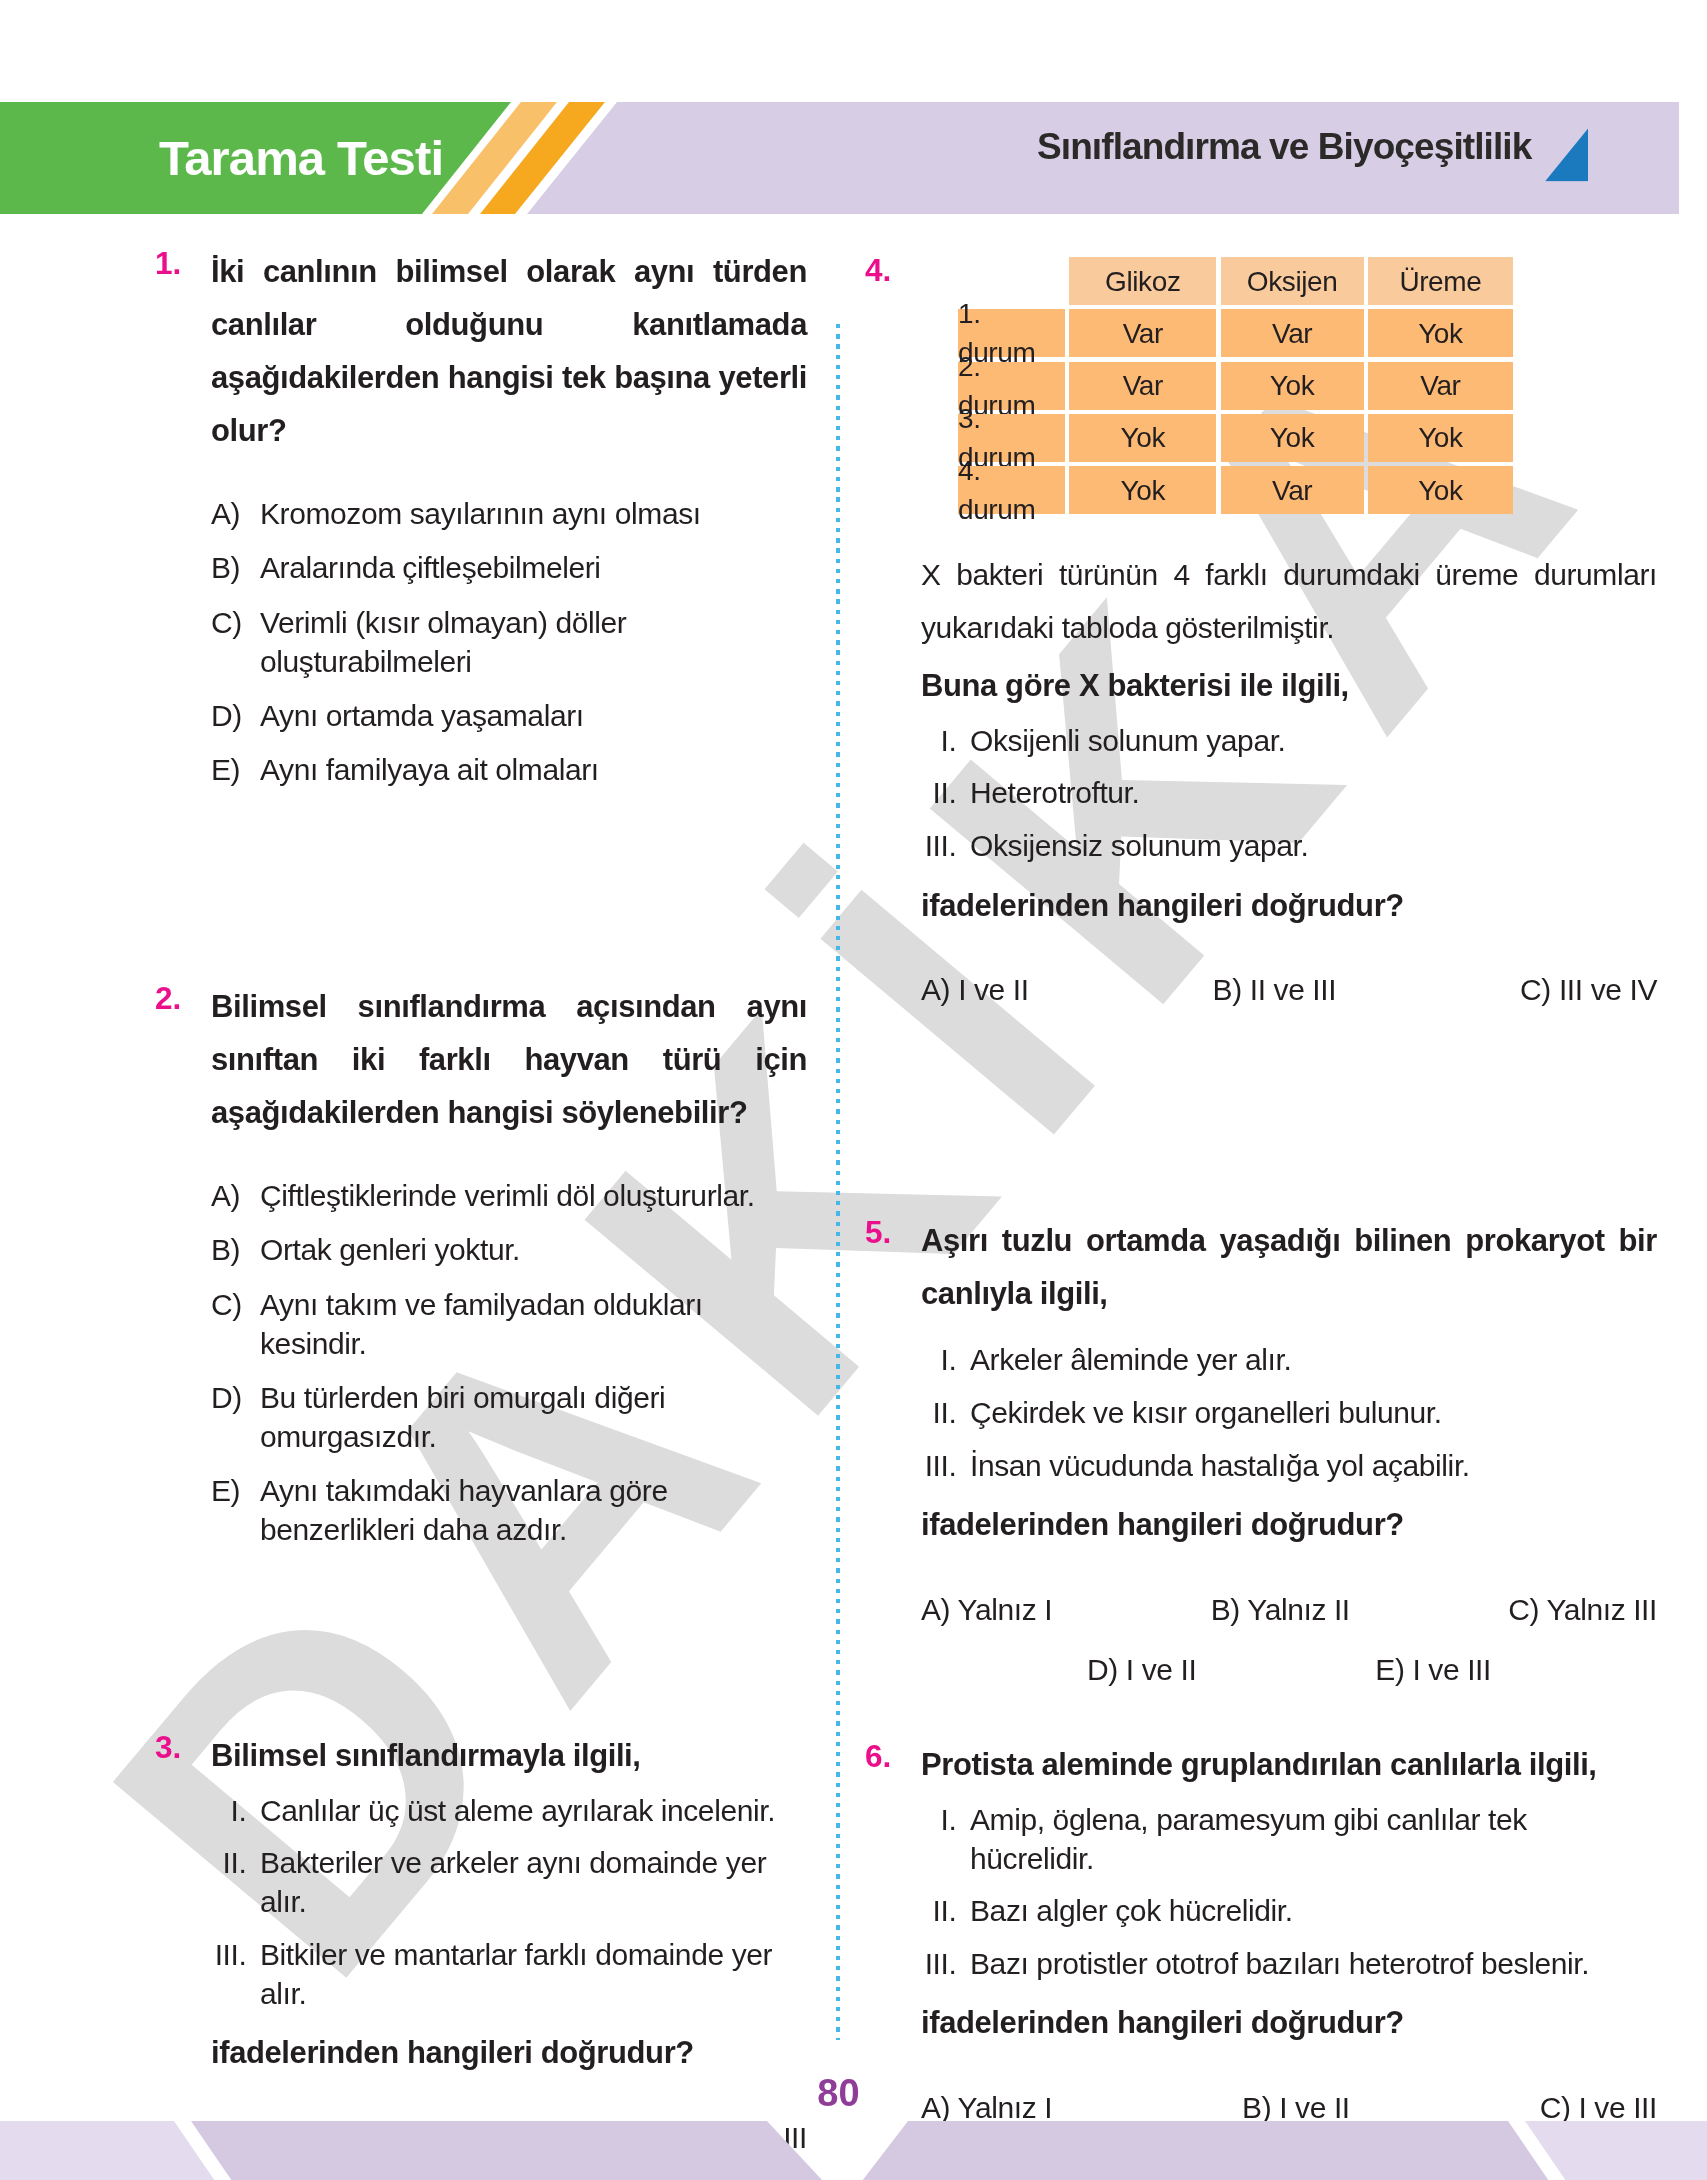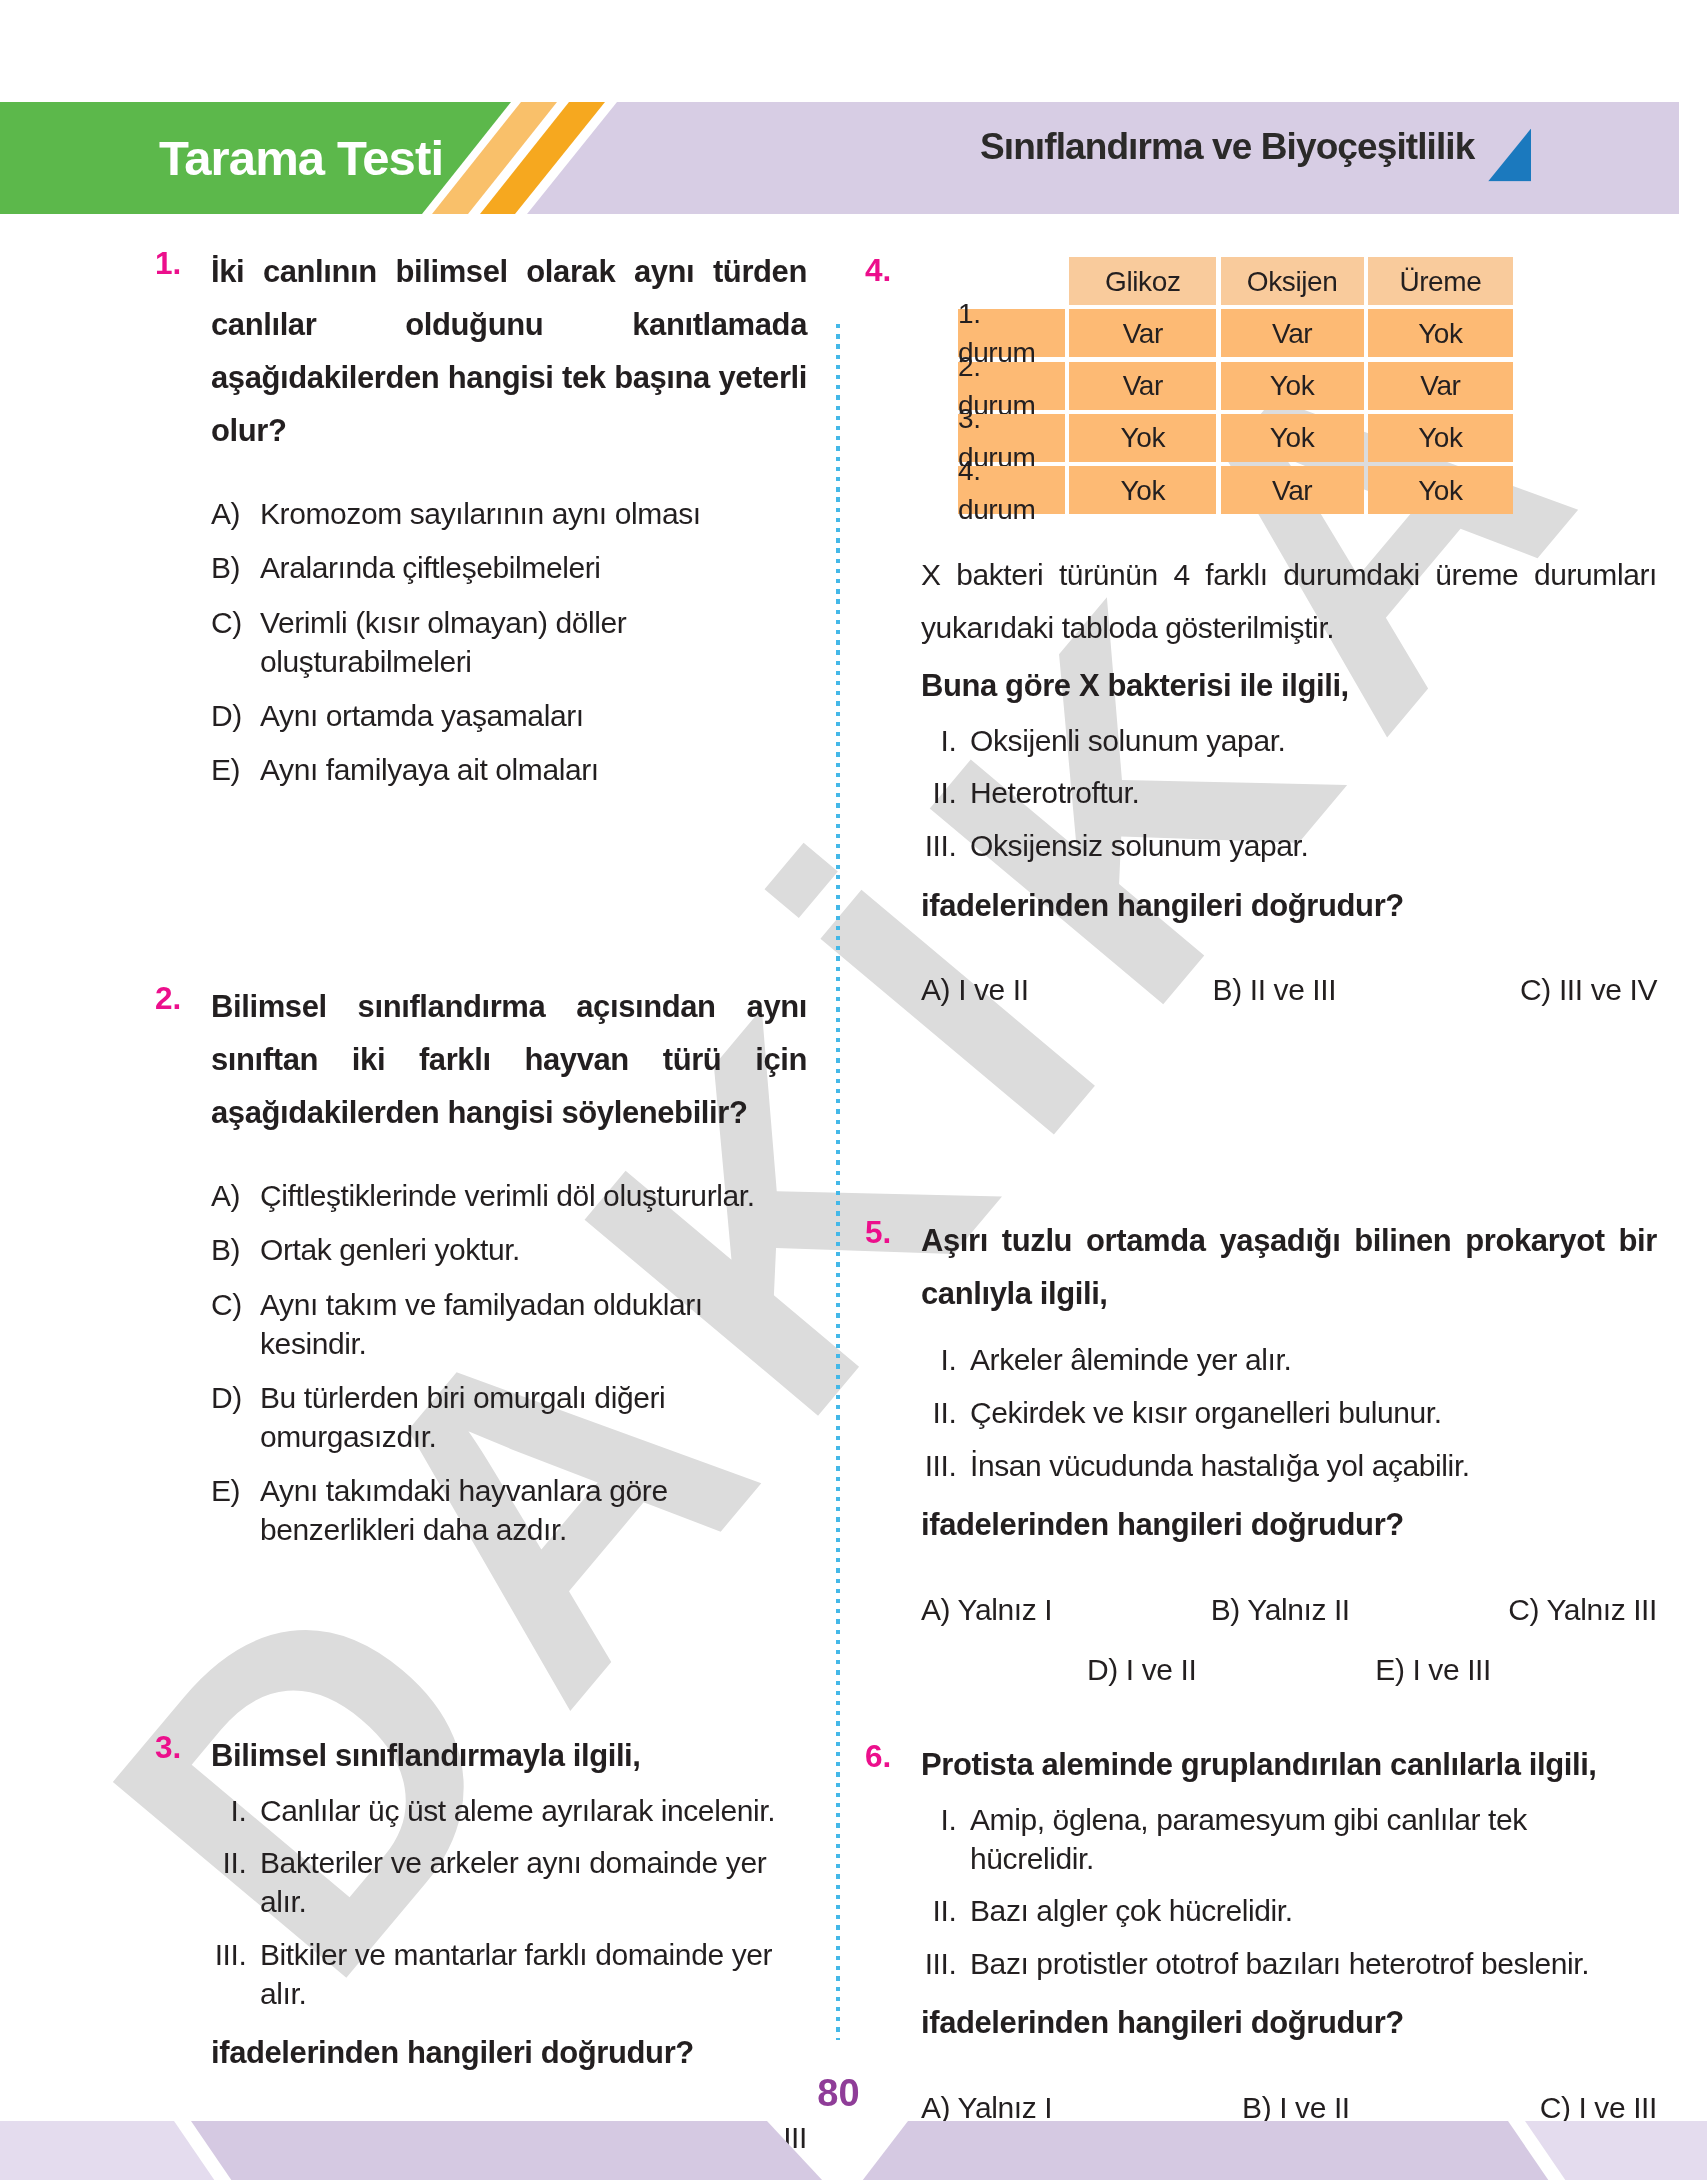--- a/index.html
+++ b/index.html
@@ -22,21 +22,21 @@
   .band-green    { background:#5cb84b; clip-path:polygon(0 0, 511px 0, 422px 100%, 0 100%); }
   .band-stripe1  { background:#f9c06a; clip-path:polygon(521px 0, 557px 0, 468px 100%, 432px 100%); }
   .band-stripe2  { background:#f6a81f; clip-path:polygon(569px 0, 605px 0, 515px 100%, 480px 100%); }
   .band-lavender { background:#d7cde4; clip-path:polygon(617px 0, 1679px 0, 1679px 100%, 527px 100%); }
   .band-title {
     position:absolute; left:128px; top:0; width:290px; height:112px;
     display:flex; align-items:center; justify-content:center;
     font-size:49px; font-weight:bold; color:#ffffff; letter-spacing:-0.9px; z-index:3;margin-left:28px;
   }
   .band-right {
-    position:absolute; left:980px; top:0; height:89px; display:flex;
+    position:absolute; left:1037px; top:0; height:89px; display:flex;
     align-items:center; z-index:3;
   }
   .band-right .subject {
     font-size:37px; font-weight:bold; color:#2b2a29; letter-spacing:-0.9px;
   }
   .tri {
     width:43px; height:53px; background:#1b79be; margin-left:13.6px;
     clip-path:polygon(100% 0, 100% 100%, 0 100%);
     transform:translateY(8.5px);
   }

